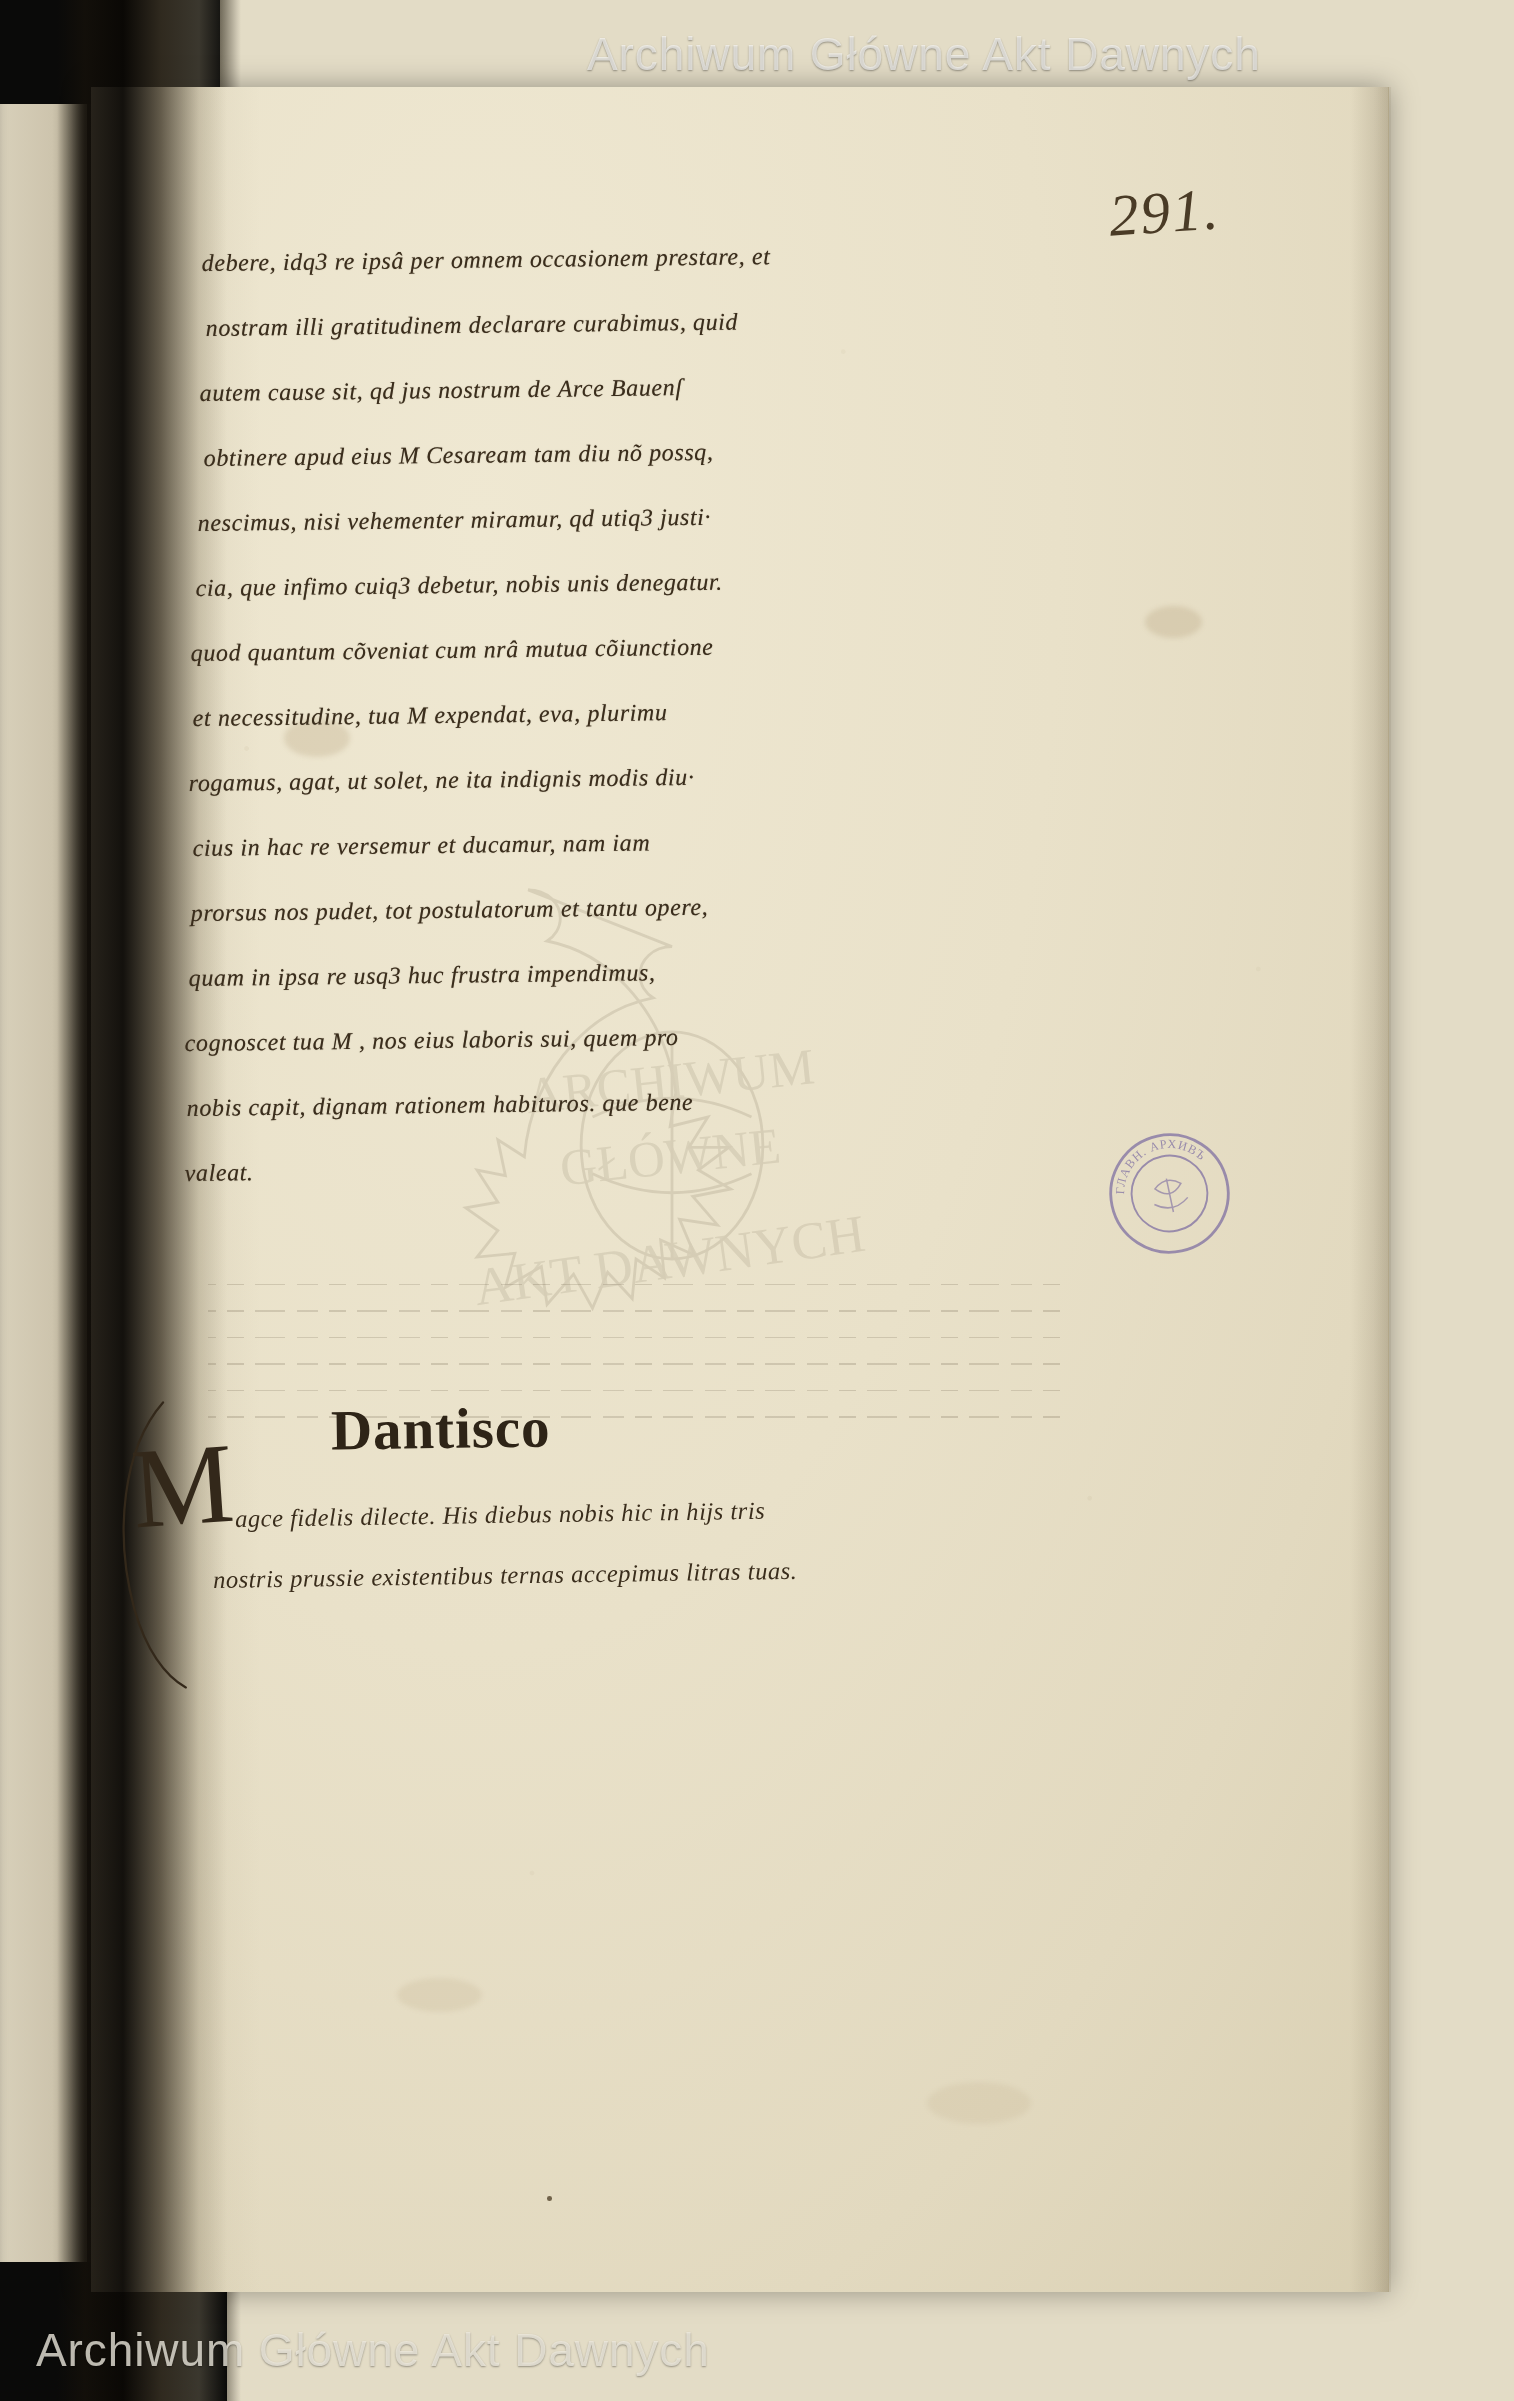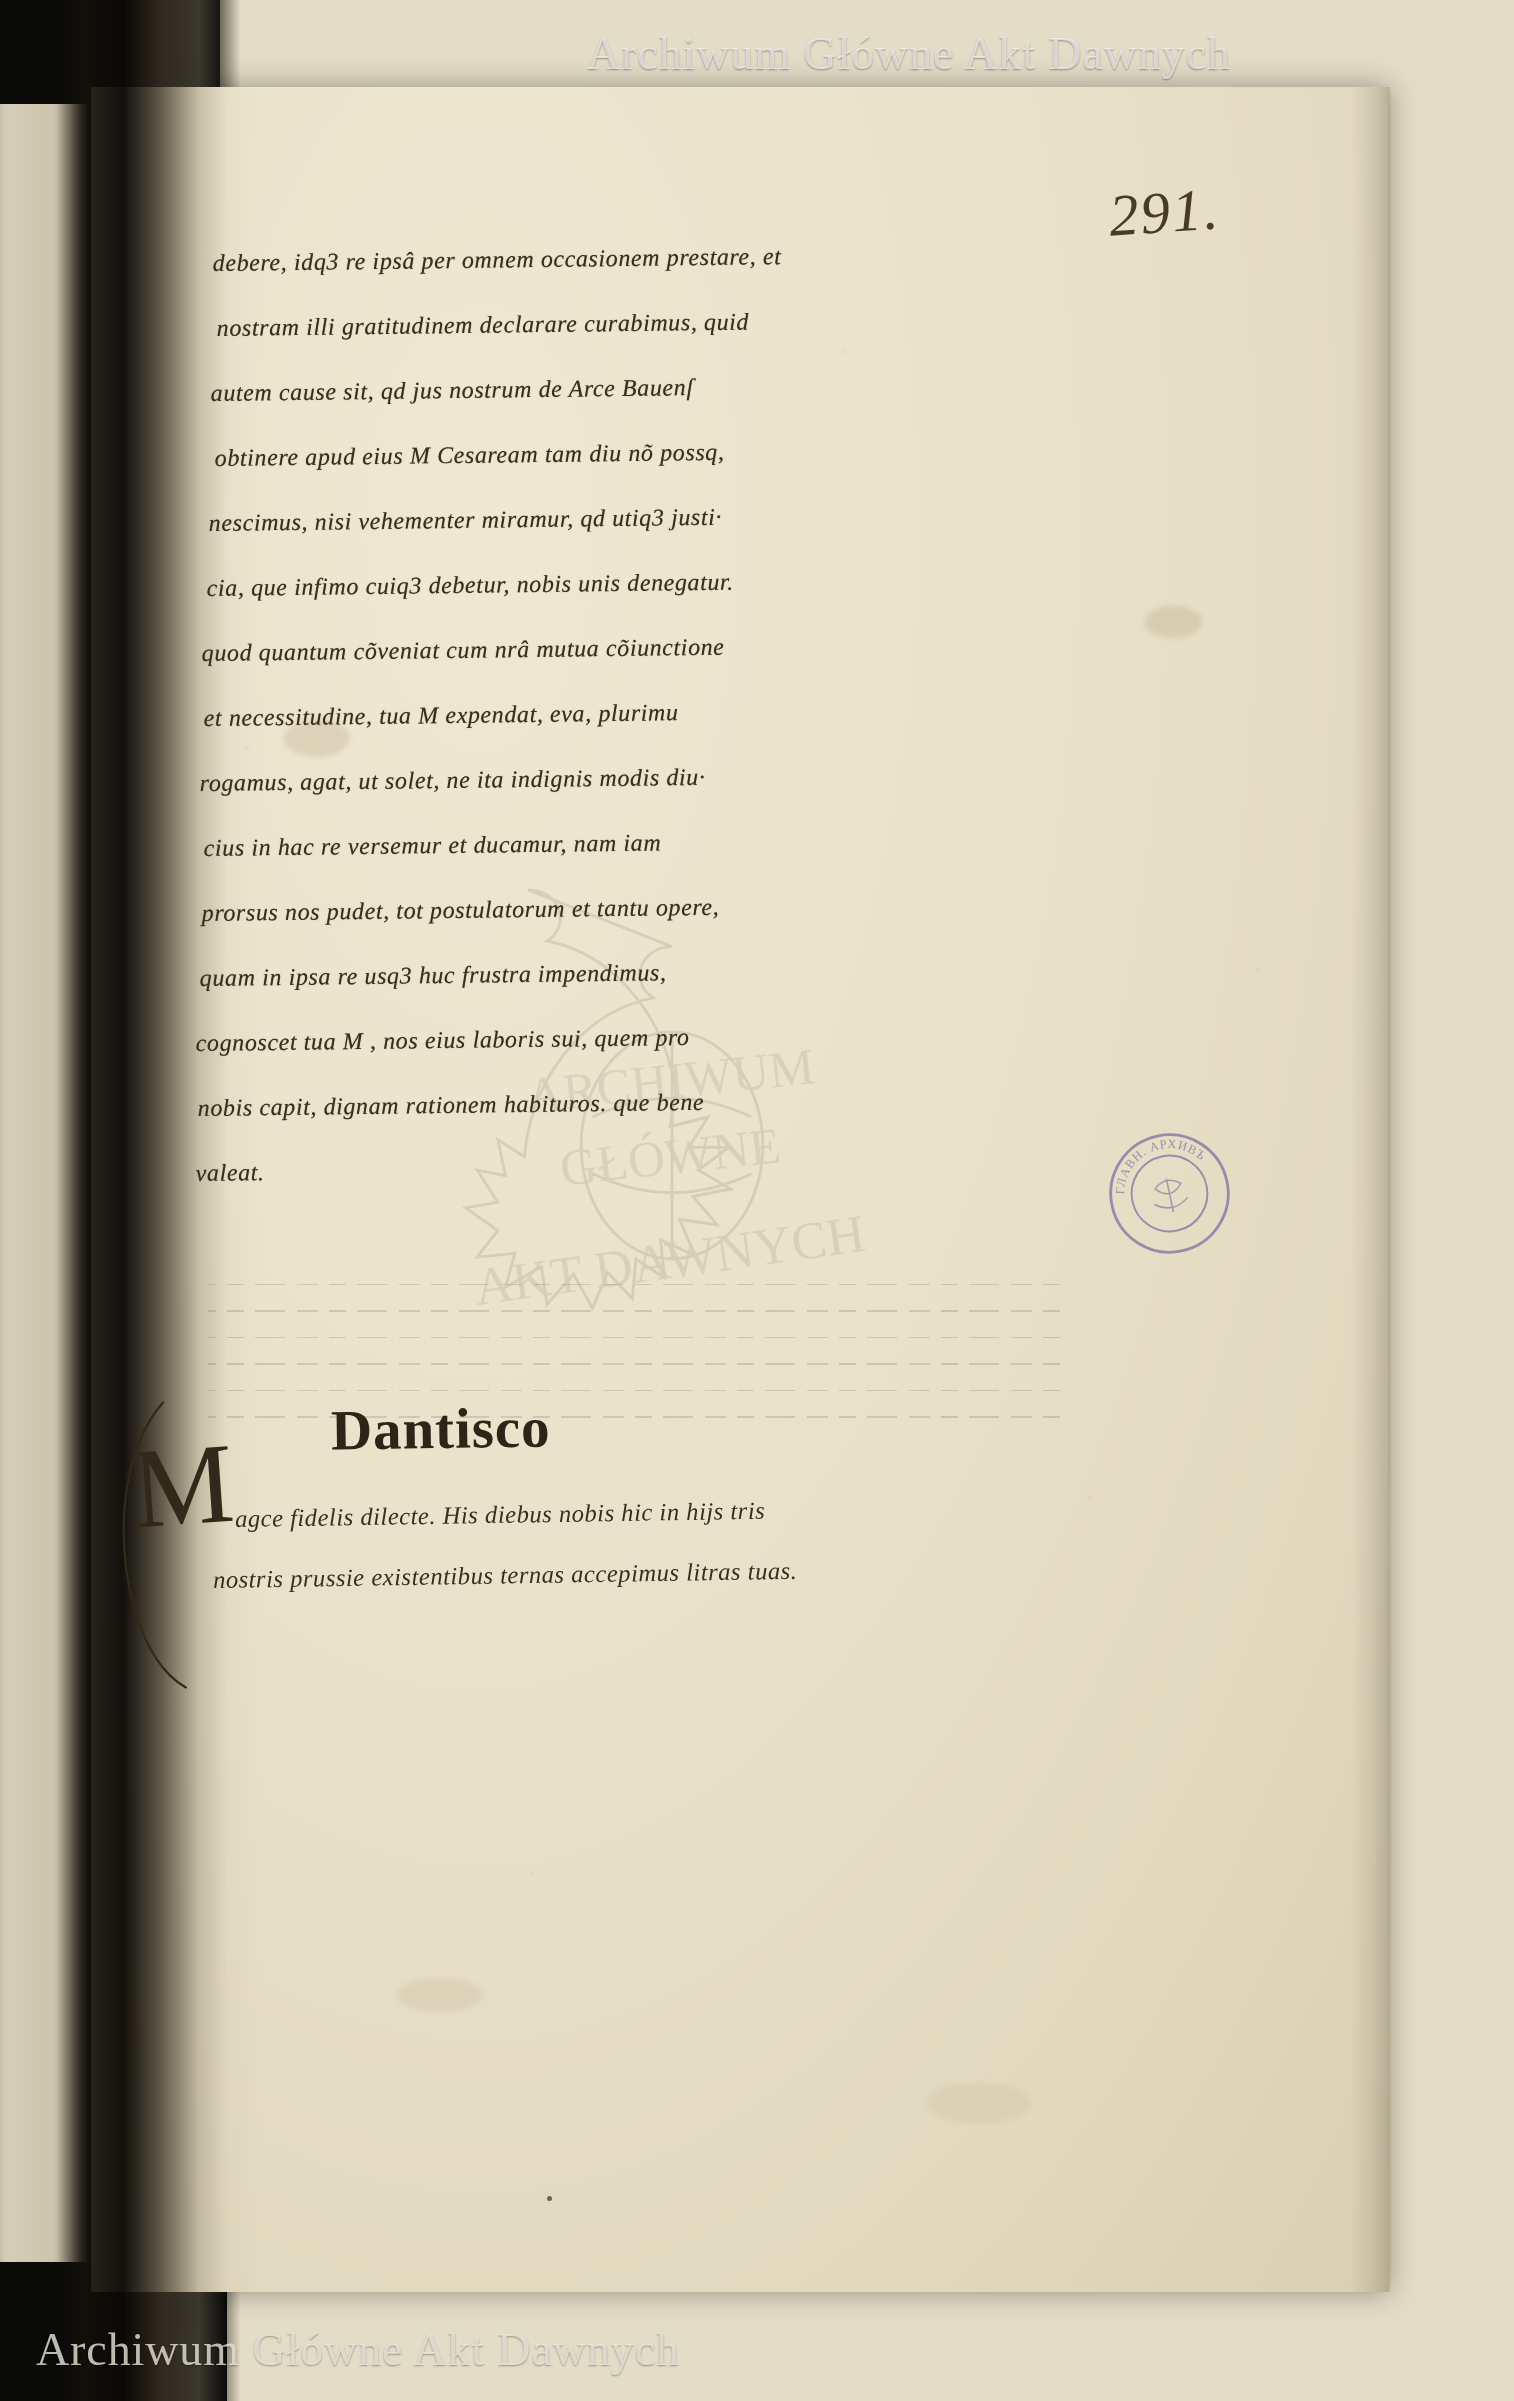--- a/index.html
+++ b/index.html
@@ -142,21 +142,21 @@
     width: 530px;
     height: 587px;
     opacity: .16;
     pointer-events: none;
   }
   .eagle-wm svg { width: 100%; height: 100%; }
 
   
   .agad-wm {
     position: absolute;
-    font-family: Liberation Serif, serif;
+    font-family: Liberation Sans, sans-serif;
     font-size: 46px;
     color: rgba(255,255,255,0.62);
     letter-spacing: 0.9px;
     text-shadow: 0 0.9px 1.9px rgba(0,0,0,0.35);
     white-space: nowrap;
     pointer-events: none;
   }
   .agad-top { left: 587px; top: 26.5px; }
   .agad-bottom { left: 36px; top: 2323px; color: rgba(240,236,224,0.78); }
 
@@ -169,21 +169,21 @@
     font-size: 59px;
     color: #4a3b26;
     letter-spacing: 1.9px;
     transform: rotate(-4deg);
     font-style: italic;
   }
 
   
   .ms-body {
     position: absolute;
-    left: 213px;
+    left: 202px;
     top: 251px;
     width: 899px;
   }
   .ms-line {
     font-family: "Liberation Serif", serif;
     font-style: italic;
     font-size: 24px;
     line-height: 1;
     color: #3a2d1c;
     height: 65px;

